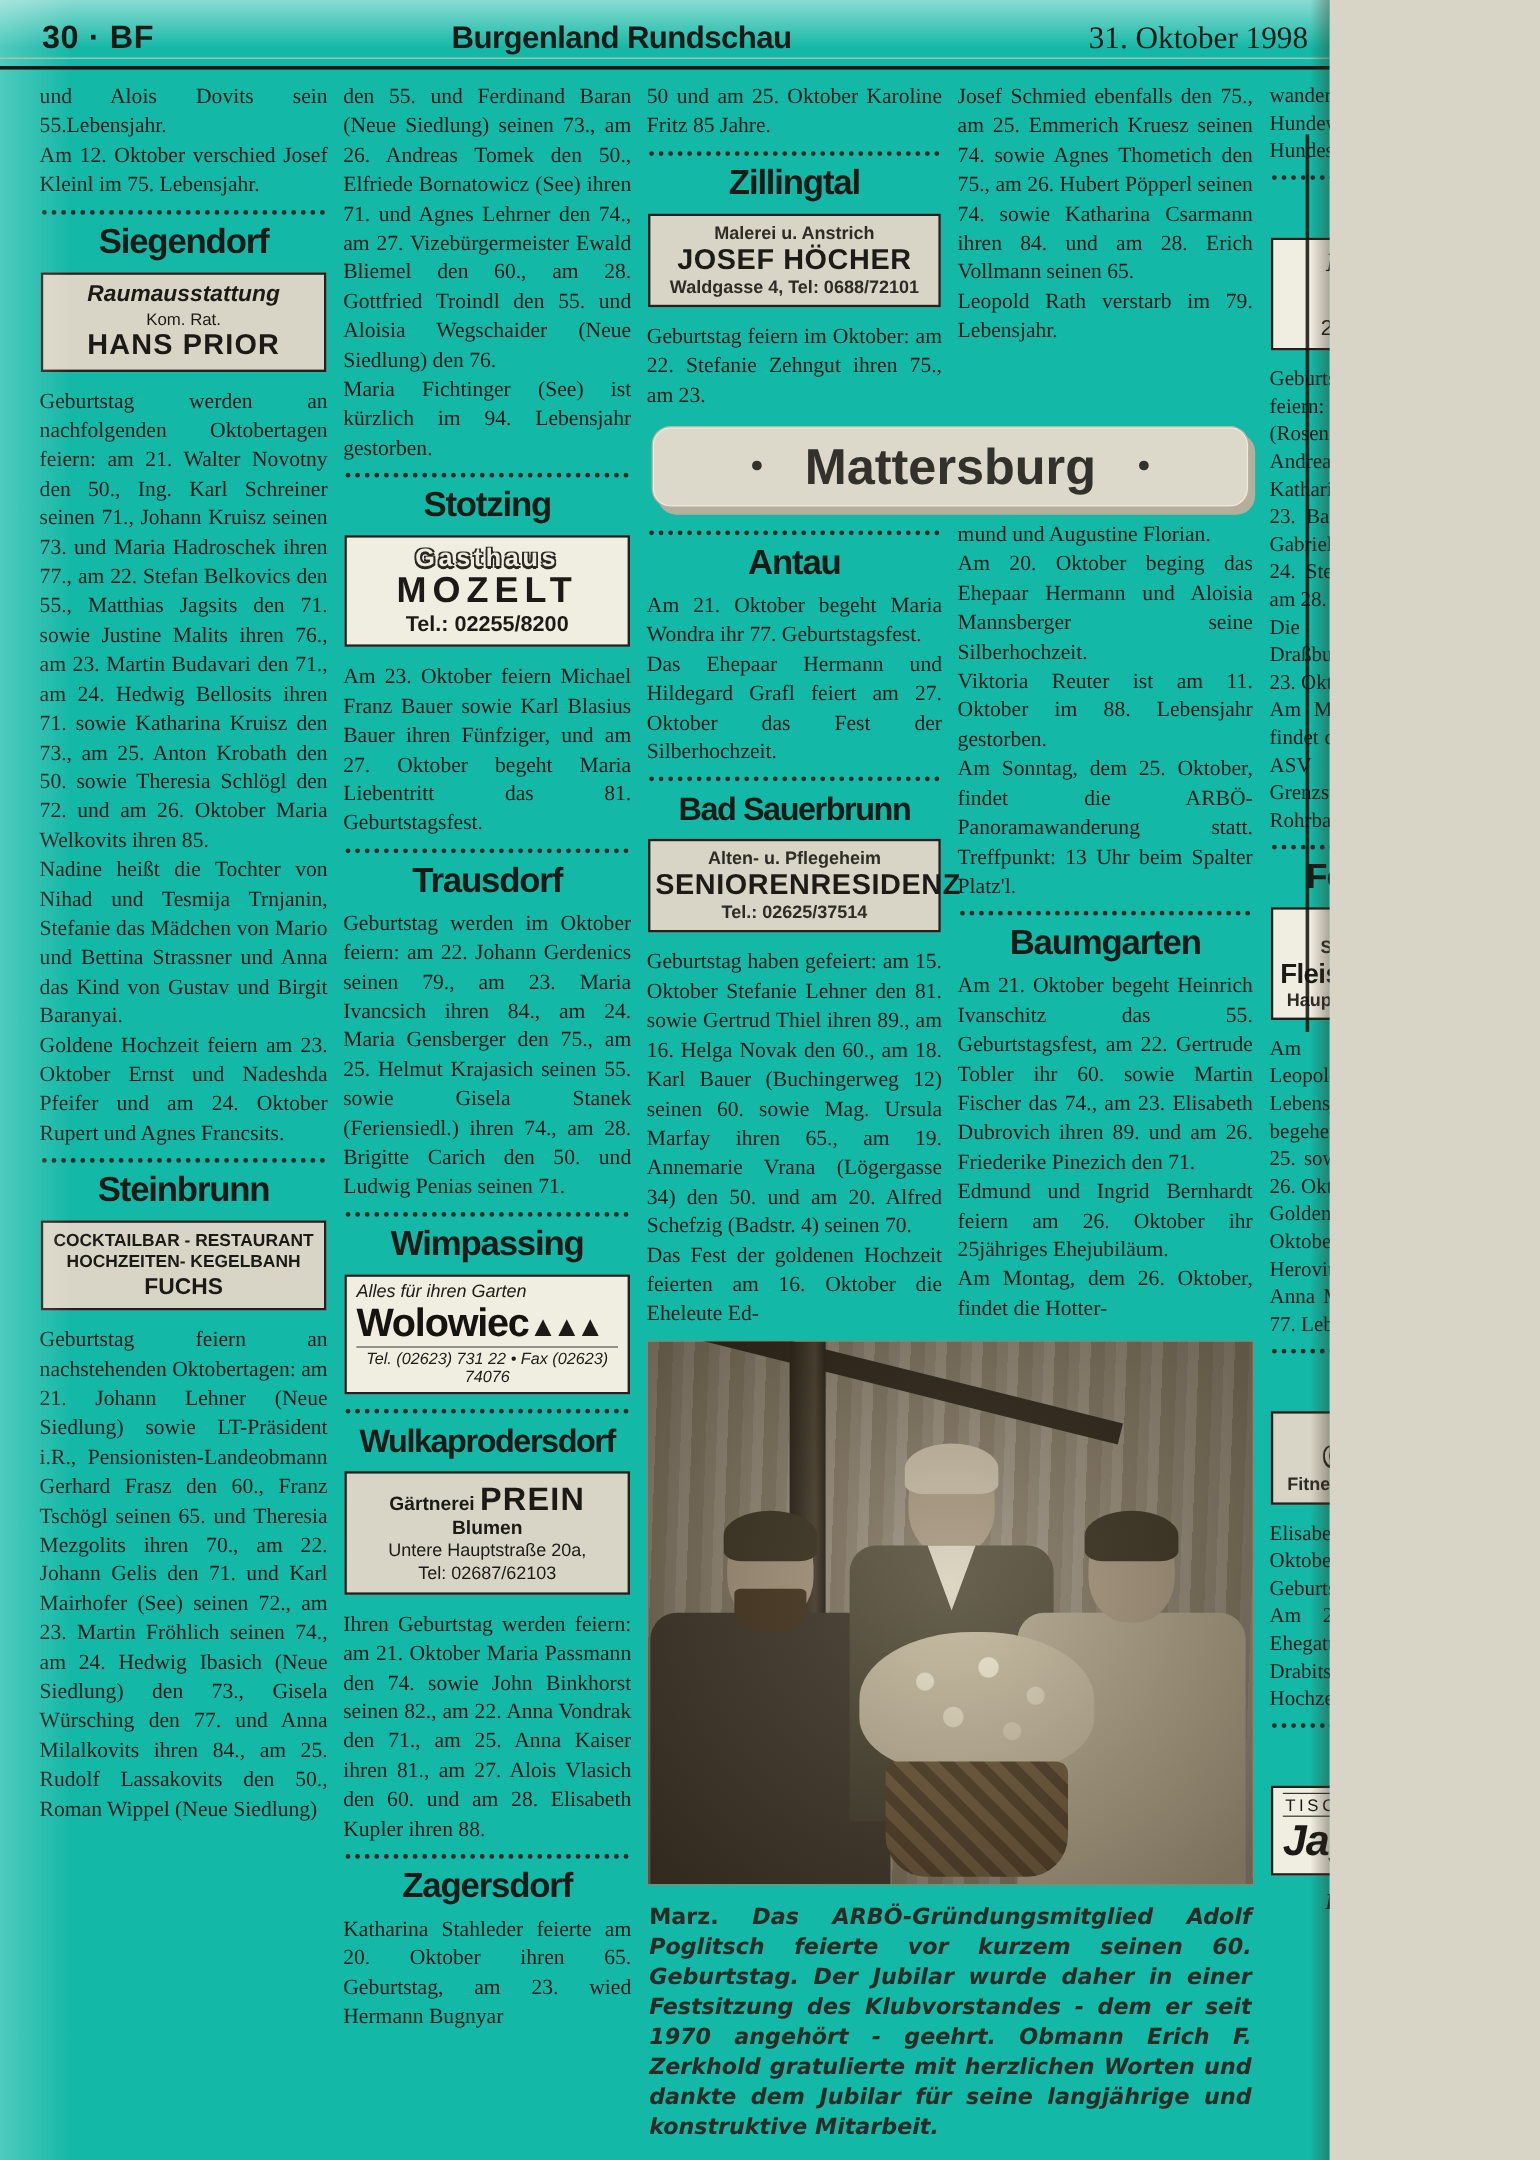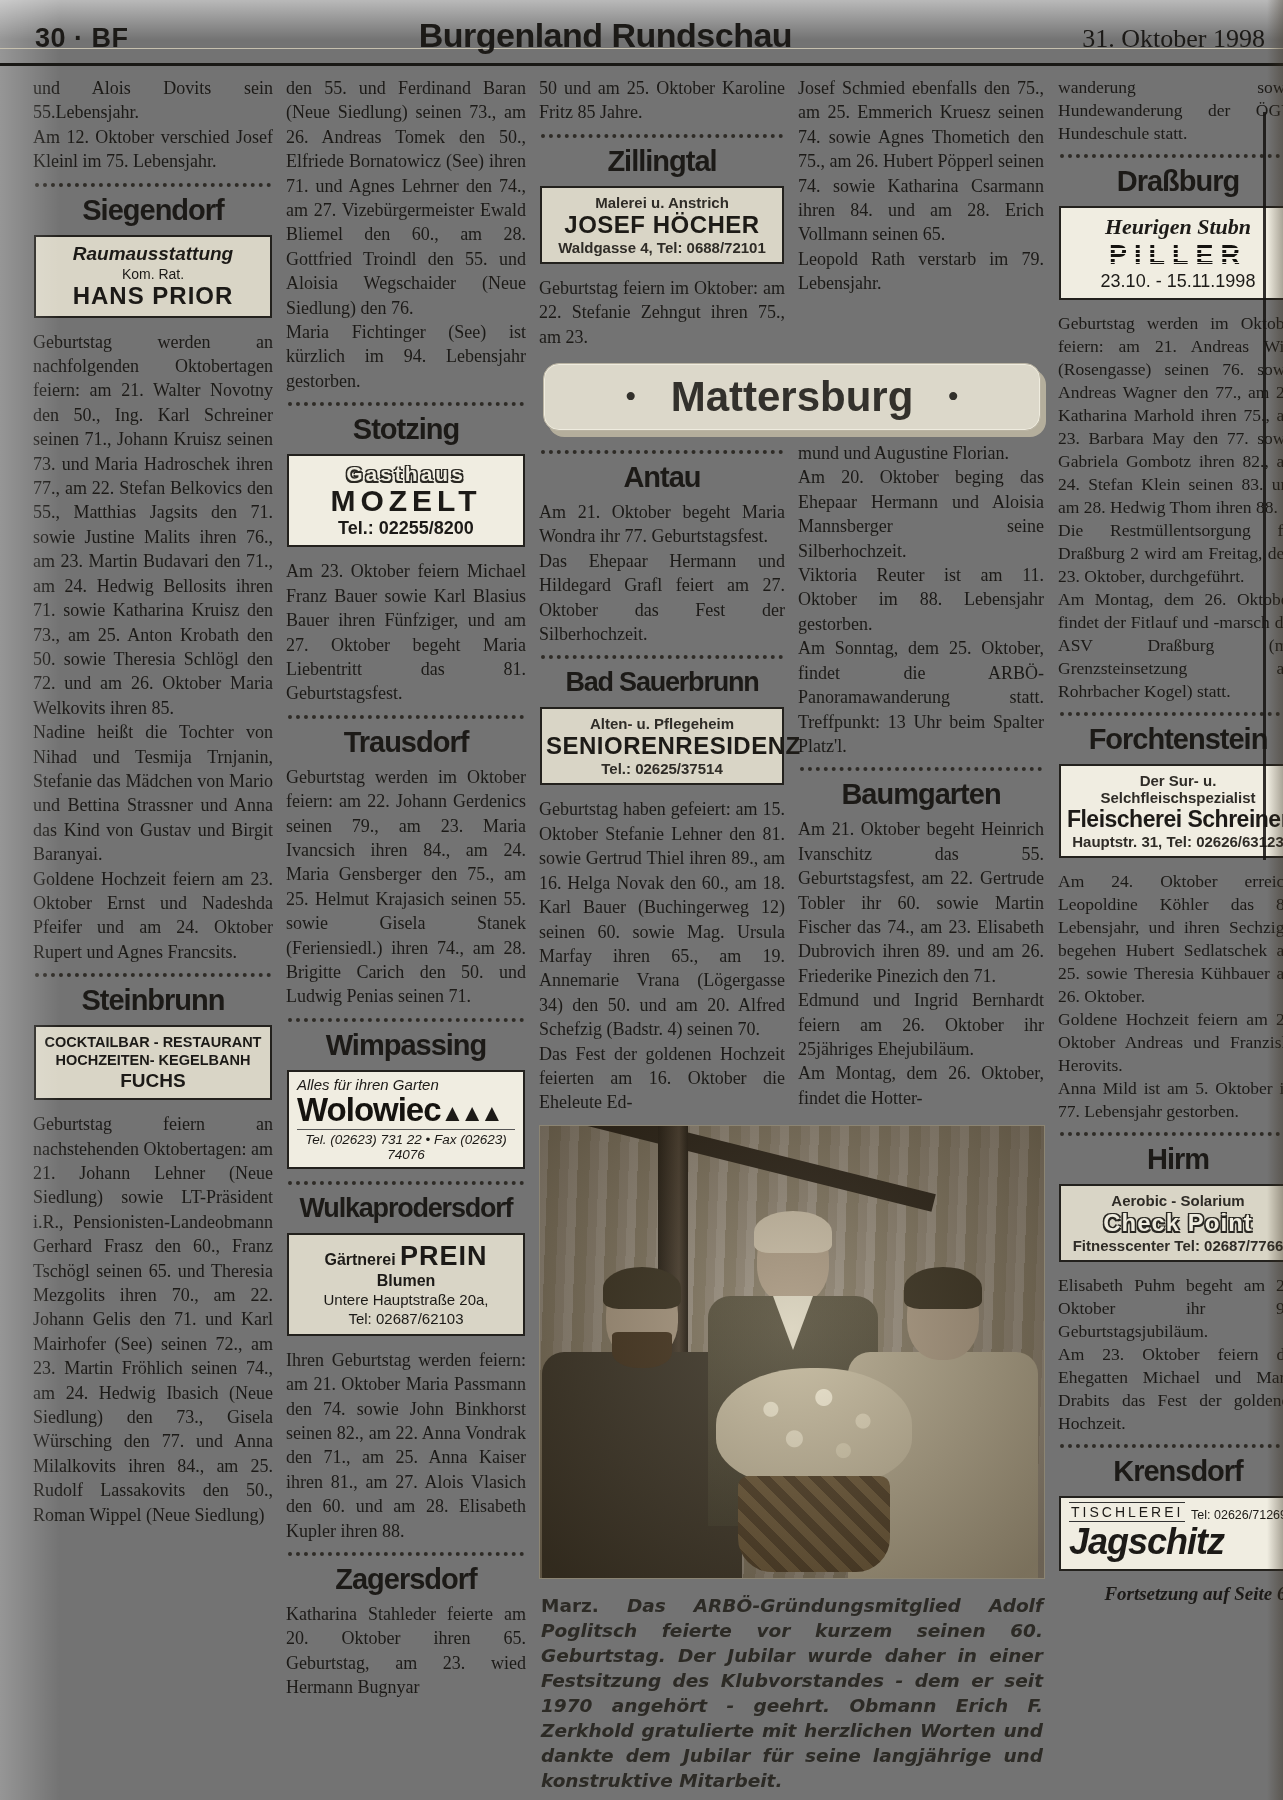--- a/index.html
+++ b/index.html
@@ -1,30 +1,30 @@
 <!DOCTYPE html>
 <html lang="de"><head>
 <meta charset="utf-8">
 <style>
   html,body{margin:0;padding:0;background:#d8d4c6;}
-  .page{position:relative;width:1283px;height:1800px;background:#737373;overflow:hidden;
+  .page{position:relative;width:1108px;height:1800px;background:#14b8a6;overflow:hidden;
         font-family:"Liberation Serif",serif;color:#1c1a17;}
   .page::before{content:"";position:absolute;inset:0;pointer-events:none;
         background:linear-gradient(180deg,rgba(255,255,255,.5),rgba(255,255,255,0) 40px),
                    linear-gradient(90deg,rgba(255,255,255,.25),rgba(0,0,0,0) 60px);}
   .top-hairline{position:absolute;top:48px;left:0;right:0;border-top:1px solid #c6c0ae;}
   .edge-shadow{position:absolute;top:0;right:0;width:16px;height:100%;z-index:5;
         background:linear-gradient(90deg,rgba(70,60,40,0),rgba(55,45,30,.38));}
   .scan-line{position:absolute;right:17px;top:112px;width:3px;height:748px;background:#171512;opacity:.88;z-index:6;}
 
   
   .hdr{display:flex;align-items:baseline;justify-content:space-between;
        padding:16px 18px 8px 35px;border-bottom:3px solid #191815;position:relative;}
   .hdr-pageno{font-family:"Liberation Sans",sans-serif;font-weight:bold;font-size:27px;letter-spacing:.5px;}
-  .hdr-title{font-family:"Liberation Sans",sans-serif;font-weight:bold;font-size:34px;letter-spacing:-.5px;}
+  .hdr-title{font-family:"Liberation Sans",sans-serif;font-weight:bold;font-size:26px;letter-spacing:-.5px;}
   .hdr-date{font-size:26px;}
 
   
   .content{display:flex;gap:13px;padding:10px 8px 0 33px;}
   .col{flex:0 0 240px;width:240px;}
   .mid{flex:0 0 506px;width:506px;}
   .mid-row{display:flex;gap:13px;}
   .mid-col{flex:0 0 246px;width:246px;}
 
   p.body{margin:0;font-size:18px;line-height:24.4px;text-align:justify;}

